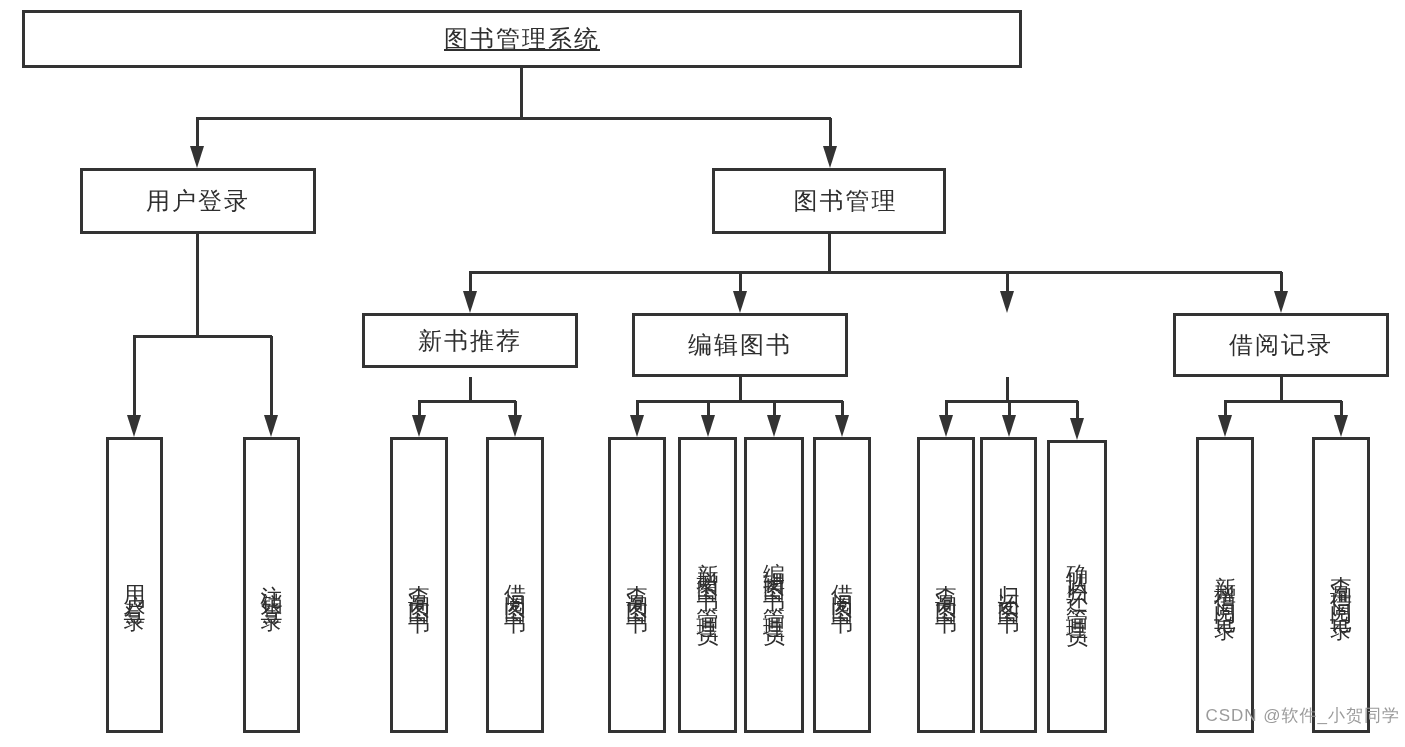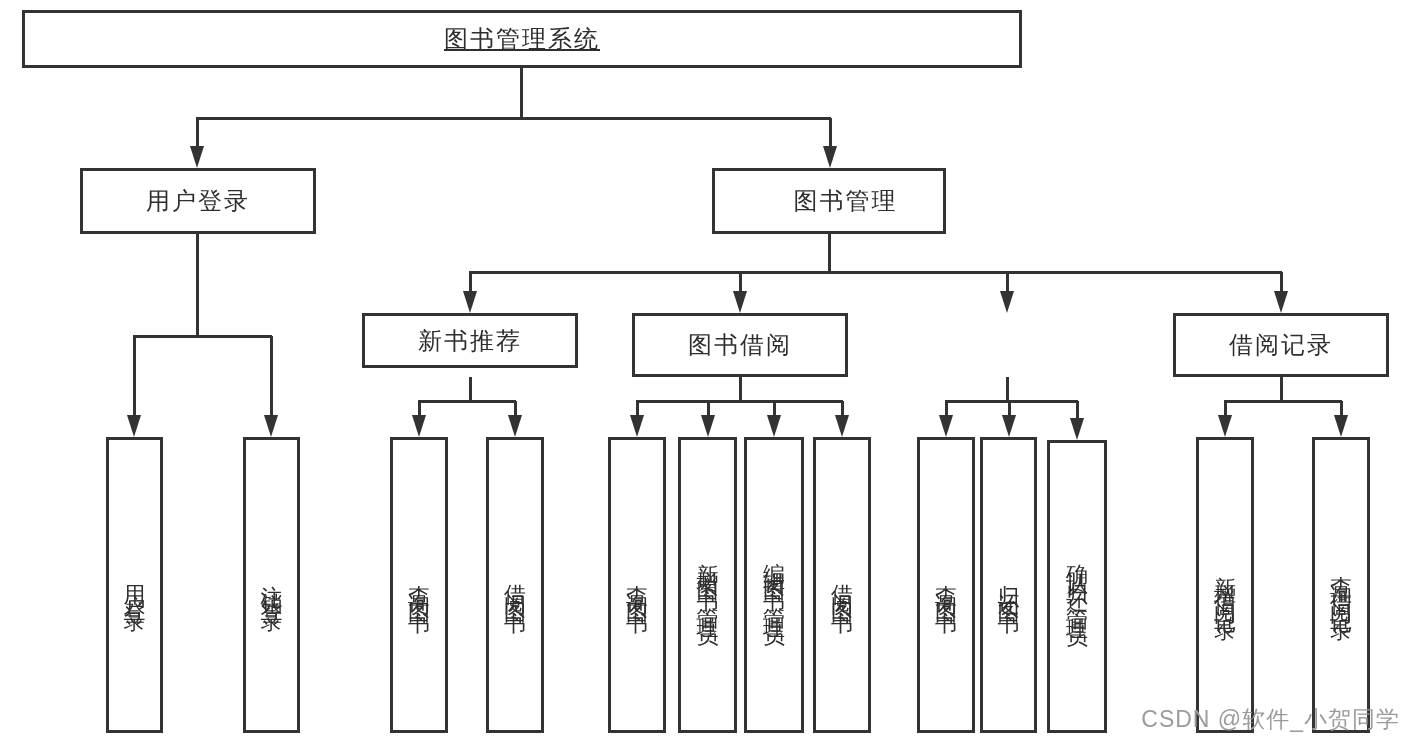--- a/index.html
+++ b/index.html
@@ -51,21 +51,21 @@
     position:absolute;
     width:0;height:0;
     border-left:7px solid transparent;
     border-right:7px solid transparent;
     border-top:22px solid var(--line);
   }
   .watermark{
     position:absolute;
     top:704px;
     right:5px;
-    font-size:23px;
+    font-size:17px;
     color:var(--watermark);
     letter-spacing:1px;
     z-index:5;
     white-space:nowrap;
   }
 </style>
 </head>
 <body>
 
 <div class="stage">
@@ -128,21 +128,21 @@
     <div class="node" style="left: 80px; top: 168px; width: 236px; height: 66px;">
       <span class="label">用户登录</span>
     </div>
     <div class="node" style="left: 712px; top: 168px; width: 234px; height: 66px; padding-left: 33px;">
       <span class="label">图书管理</span>
     </div>
     <div class="node" style="left: 362px; top: 313px; width: 216px; height: 55px;">
       <span class="label">新书推荐</span>
     </div>
     <div class="node" style="left: 632px; top: 313px; width: 216px; height: 64px;">
-      <span class="label">图书借阅</span>
+      <span class="label">编辑图书</span>
     </div>
     <div class="node" style="left: 1173px; top: 313px; width: 216px; height: 64px;">
       <span class="label">借阅记录</span>
     </div>
     <div class="node v" style="left: 106px; top: 437px; width: 57px; height: 296px;">
       <span class="label">用户登录</span>
     </div>
     <div class="node v" style="left: 243px; top: 437px; width: 57px; height: 296px;">
       <span class="label">注销登录</span>
     </div>

